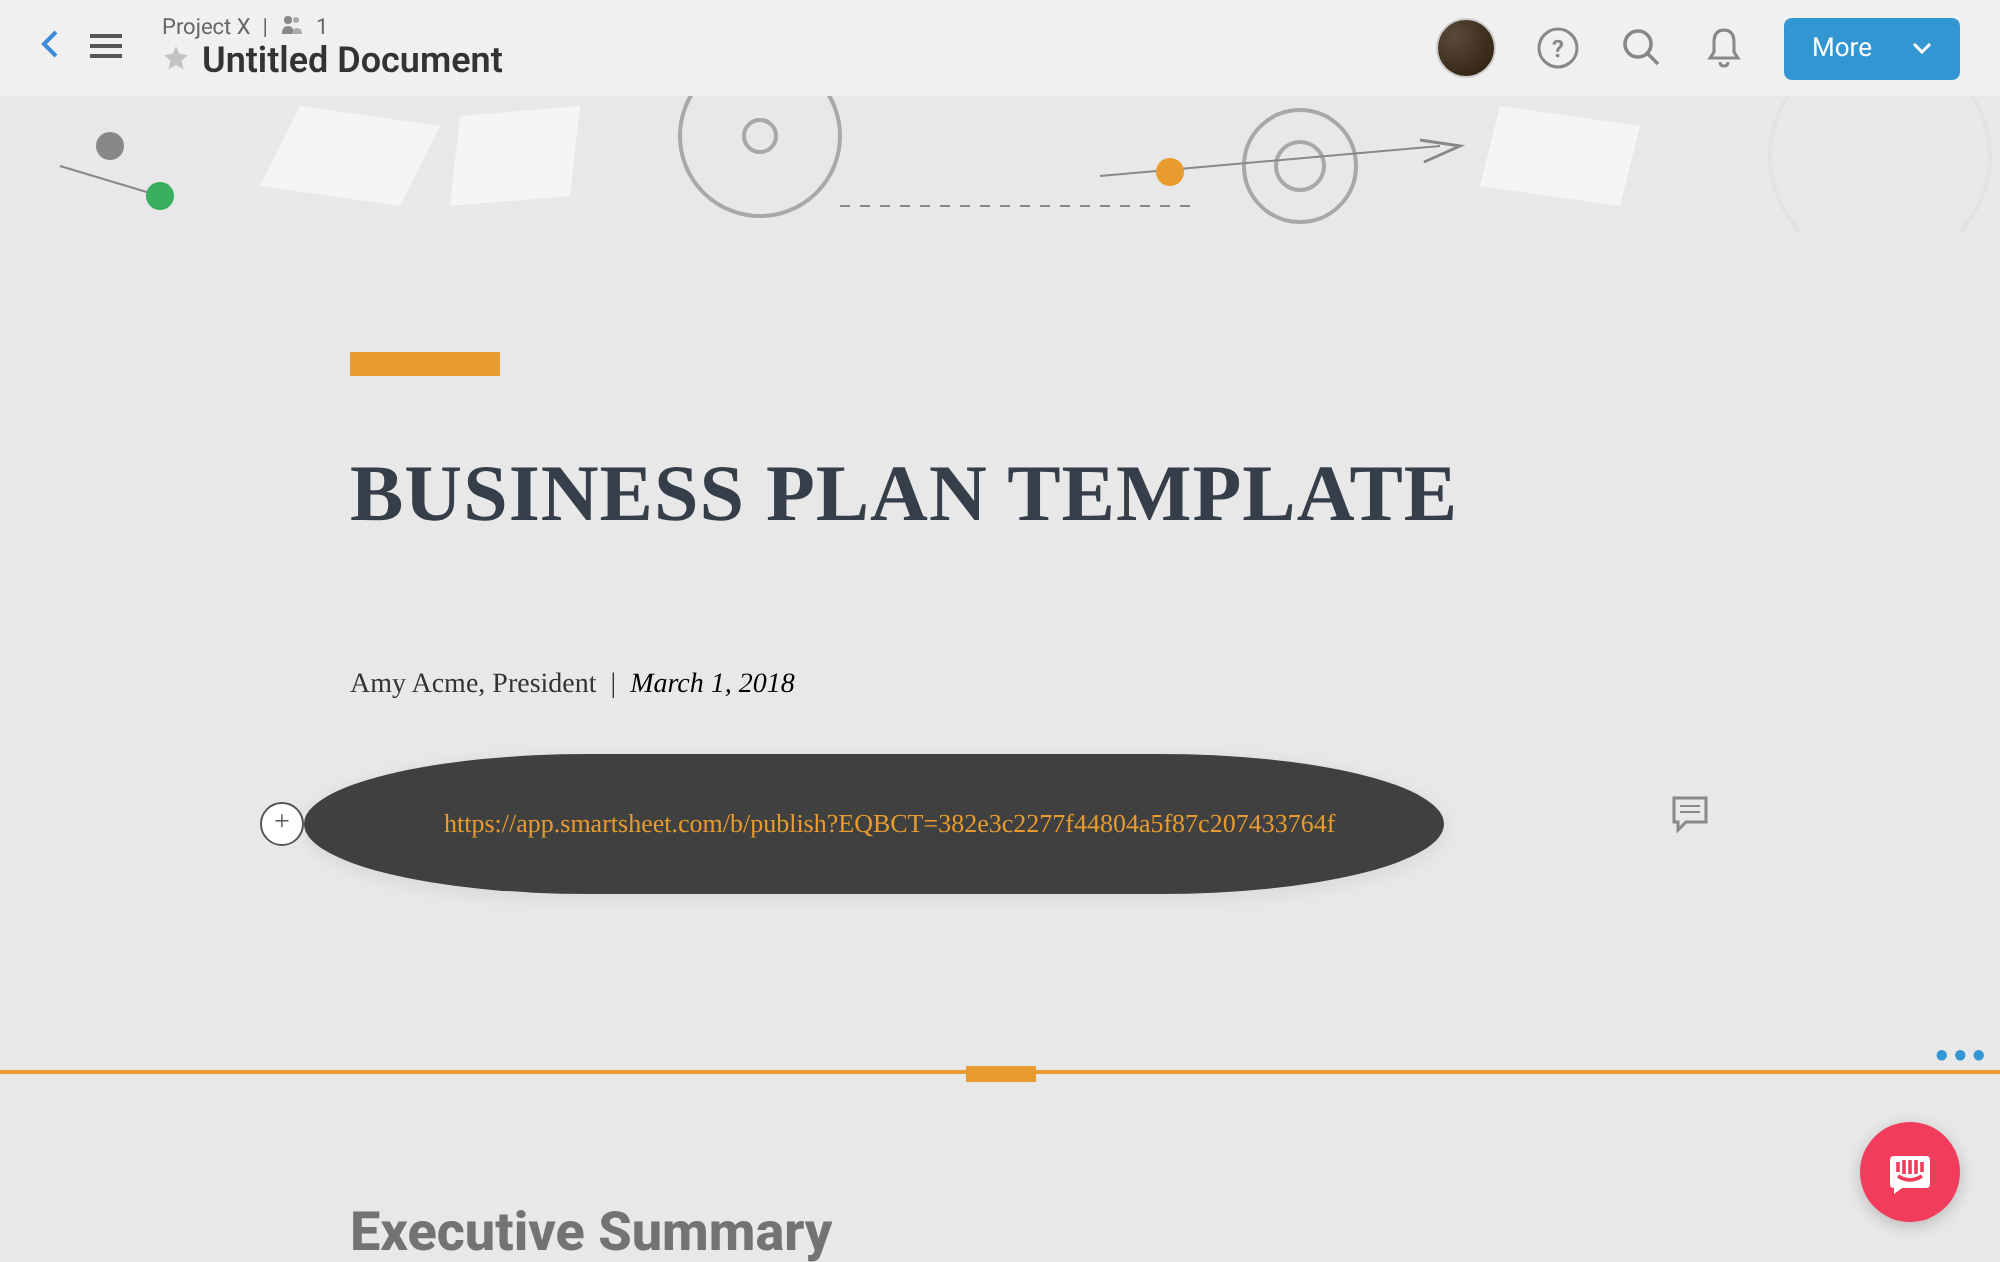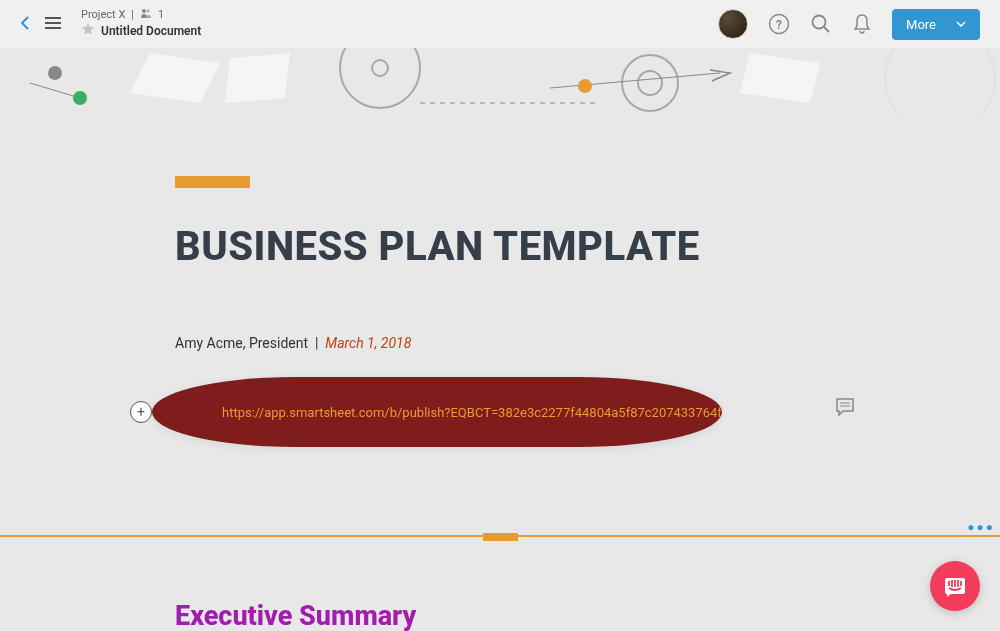--- a/index.html
+++ b/index.html
@@ -49,21 +49,21 @@
       gap: 6px;
       font-size: 11px;
       color: #666;
     }
     .doc-title-row {
       display: flex;
       align-items: center;
       gap: 6px;
     }
     .doc-title {
-      font-size: 12px;
+      font-size: 18px;
       font-weight: 600;
       color: #333;
     }
     .star-icon {
       color: #c4c4c4;
     }
     .header-right {
       margin-left: auto;
       display: flex;
       align-items: center;
@@ -98,20 +98,21 @@
       background: #e8e8e8;
       position: relative;
       overflow: hidden;
     }
     .hero-banner svg {
       width: 100%;
       height: 100%;
     }
     .content {
       padding: 60px 82px 0 175px;
+      font-family: Liberation Serif, serif;
     }
     .orange-bar {
       width: 75px;
       height: 12px;
       background: #e89b2e;
       margin-bottom: 35px;
     }
     .page-title {
       font-size: 40px;
       font-weight: 800;
@@ -125,21 +126,21 @@
       color: #e89b2e;
       margin-bottom: 17px;
     }
     .author-line {
       font-size: 14px;
       color: #333;
       margin-bottom: 26px;
     }
     .author-date {
       font-style: italic;
-      color: #c2410c;
+      color: #000000;
     }
     .url-container {
       position: relative;
       display: flex;
       align-items: center;
       margin-left: -45px;
     }
     .plus-circle {
       width: 22px;
       height: 22px;
@@ -149,21 +150,21 @@
       align-items: center;
       justify-content: center;
       font-size: 14px;
       color: #555;
       cursor: pointer;
       margin-right: 20px;
       background: white;
       flex-shrink: 0;
     }
     .url-bubble {
-      background: #7f1d1d;
+      background: #404040;
       border-radius: 50%/100%;
       padding: 22px 70px;
       box-shadow: 0 2px 10px rgba(0,0,0,0.08);
       width: 570px;
       height: 70px;
       display: flex;
       align-items: center;
       flex-shrink: 0;
       margin-left: -20px;
     }
@@ -203,21 +204,21 @@
       font-size: 12px;
       letter-spacing: 2px;
       cursor: pointer;
     }
     .exec-summary {
       position: absolute;
       left: 175px;
       top: 600px;
       font-size: 27px;
       font-weight: 800;
-      color: #a21caf;
+      color: #737373;
     }
     .chat-fab {
       position: absolute;
       right: 20px;
       bottom: 20px;
       width: 50px;
       height: 50px;
       border-radius: 50%;
       background: #f13c5c;
       display: flex;

